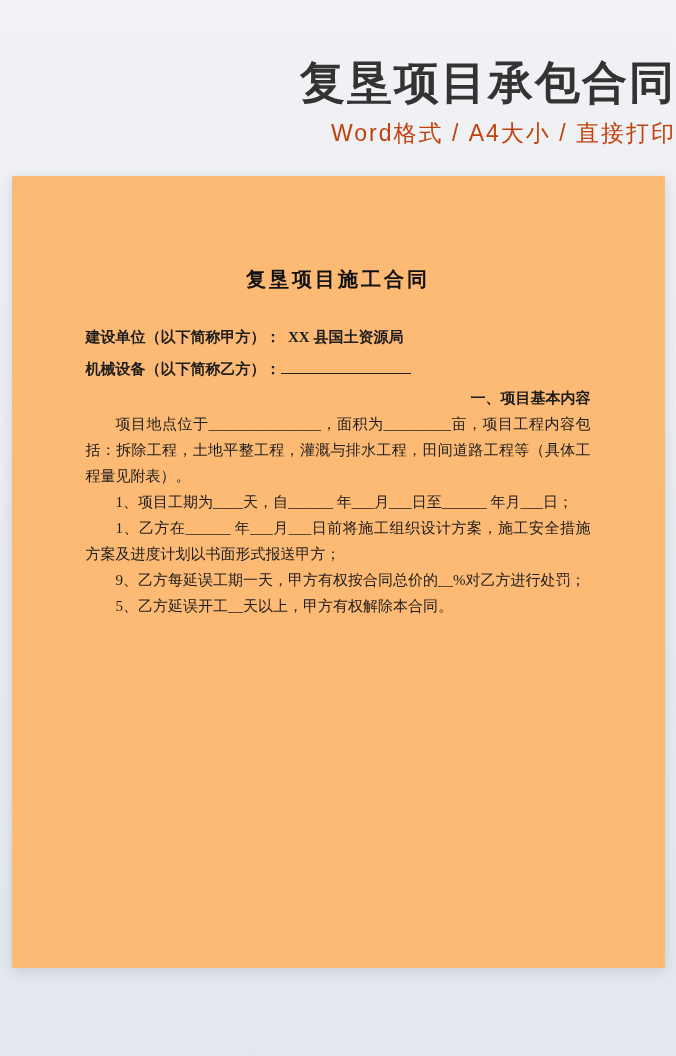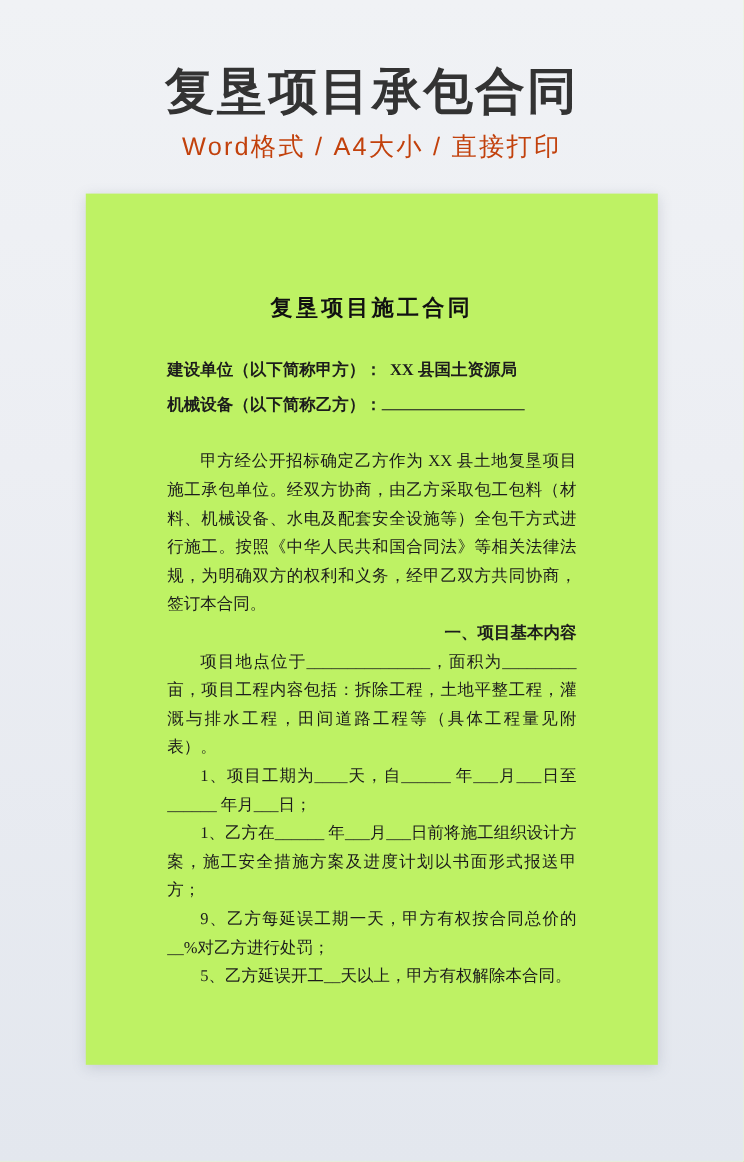--- a/index.html
+++ b/index.html
@@ -2,32 +2,32 @@
 <html><head>
 <meta charset="utf-8">
 <style>
   html, body { margin: 0; padding: 0; }
   body {
     width: 676px; height: 1056px;
     background: linear-gradient(180deg, #f0f2f5 0%, #eceef3 40%, #e3e7ee 100%);
     font-family: "Liberation Sans", "DejaVu Sans", sans-serif;
     overflow: hidden;
   }
-  .header { text-align: center; padding-top: 56px; }
+  .header { text-align: right; padding-top: 56px; }
   .header-title {
     font-size: 45px; font-weight: bold; color: #333333;
     letter-spacing: 2px; line-height: 1.2;
   }
   .header-subtitle {
     font-size: 23px; color: #c2410c; margin-top: 8px; letter-spacing: 2px;
   }
   .page {
-    width: 520px; height: 792px;
+    width: 653px; height: 792px;
     margin: 27px auto 0 auto;
-    background: #bef264;
+    background: #fdba74;
     box-shadow: 0 3px 12px rgba(90, 100, 125, 0.22);
     box-sizing: border-box;
     padding: 90px 74px 0 74px;
   }
   .doc-title {
     font-family: "Liberation Serif", "DejaVu Serif", serif;
     font-size: 20px; font-weight: bold; color: #111111;
     text-align: center; margin-bottom: 28px; letter-spacing: 3px;
   }
   .doc-body {
@@ -52,21 +52,20 @@
 <div class="header">
   <div class="header-title">复垦项目承包合同</div>
   <div class="header-subtitle">Word格式 / A4大小 / 直接打印</div>
 </div>
 
 <div class="page">
   <div class="doc-title">复垦项目施工合同</div>
   <div class="doc-body">
       <div class="block field"><span>建设单位（以下简称甲方）：</span><span class="u">&nbsp;&nbsp;XX 县国土资源局&nbsp;&nbsp;&nbsp;</span></div>
       <div class="block field"><span>机械设备（以下简称乙方）：</span><span class="blank" style="width: 130px;"></span></div>
-      <div class="block para gap-md"><span>甲方经公开招标确定乙方作为 XX 县土地复垦项目施工承包单位。经双方协商，由乙方采取包工包料（材料、机械设备、水电及配套安全设施等）全包干方式进行施工。按照《中华人民共和国合同法》等相关法律法规，为明确双方的权利和义务，经甲乙双方共同协商，签订本合同。</span></div>
       <div class="block heading"><span>一、项目基本内容</span></div>
       <div class="block para"><span>项目地点位于_______________，面积为_________亩，项目工程内容包括：拆除工程，土地平整工程，灌溉与排水工程，田间道路工程等（具体工程量见附表）。</span></div>
       <div class="block para"><span>1、项目工期为____天，自______ 年___月___日至______ 年月___日；</span></div>
       <div class="block para"><span>1、乙方在______ 年___月___日前将施工组织设计方案，施工安全措施方案及进度计划以书面形式报送甲方；</span></div>
       <div class="block para"><span>9、乙方每延误工期一天，甲方有权按合同总价的__%对乙方进行处罚；</span></div>
       <div class="block para"><span>5、乙方延误开工__天以上，甲方有权解除本合同。</span></div>
     </div>
 </div>
 
 </body></html>

